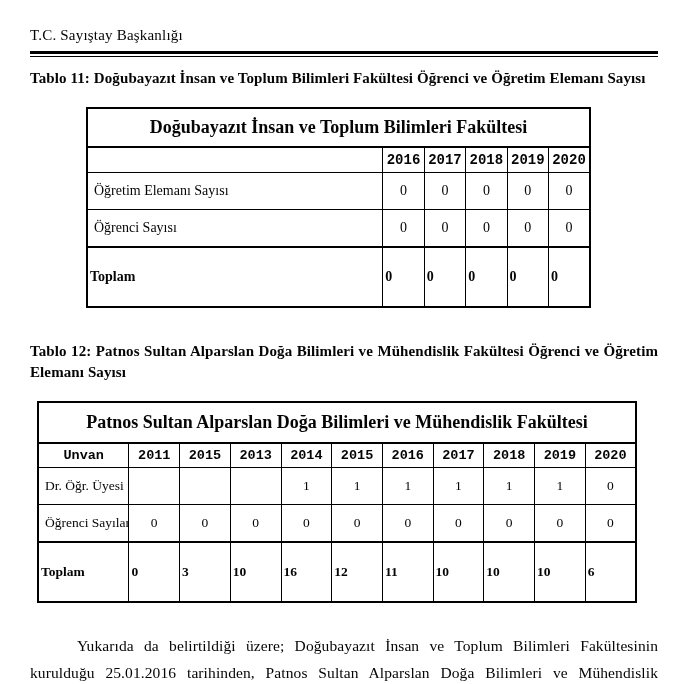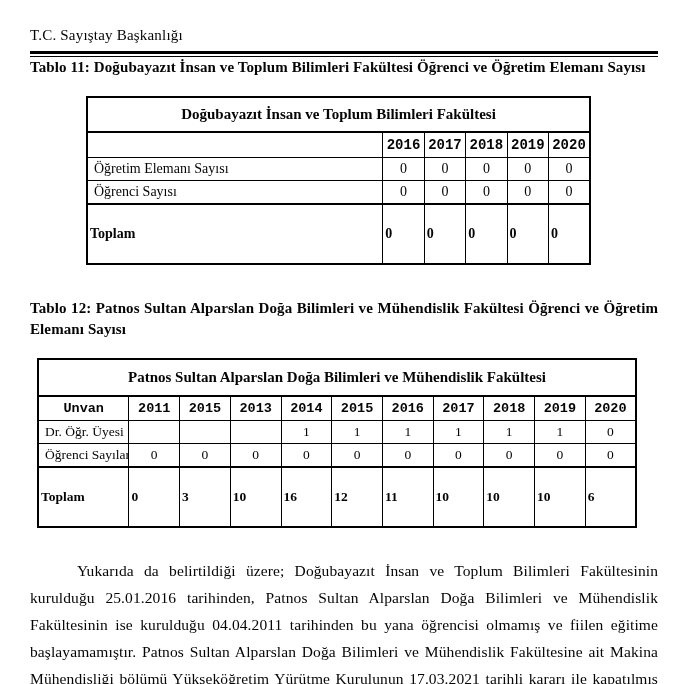--- a/index.html
+++ b/index.html
@@ -16,21 +16,21 @@
     font-size: 15px;
     letter-spacing: 0.2px;
   }
   .double-rule {
     margin-top: 7px;
     height: 2px;
     border-top: 3px solid #000;
     border-bottom: 1px solid #000;
   }
   .caption {
-    margin-top: 2px;
+    margin-top: 13px;
     font-weight: bold;
     font-size: 15px;
     letter-spacing: 0.1px;
   }
   .caption2 {
     margin-top: 33px;
     line-height: 21px;
     text-align: justify;
   }
 
@@ -42,34 +42,34 @@
   }
   td { border: 1px solid #000; overflow: hidden; white-space: nowrap; }
 
   .t1 { margin-top: 20px; margin-left: 56px; width: 505px; }
   .t2 { margin-top: 18px; margin-left: 7px;  width: 600px; font-size: 13.5px; }
 
   .title-row td {
     font-weight: bold;
     text-align: center;
     padding: 8px 4px;
-    font-size: 15px;
+    font-size: 18px;
     border-bottom: 2px solid #000;
   }
   .t2 .title-row td { padding: 9px 4px; }
 
   .year-row td {
     font-weight: bold;
     text-align: center;
     padding: 4px 2px;
     font-family: Liberation Mono, monospace;
   }
   .data-row td {
     text-align: center;
-    padding: 3px 2px;
+    padding: 10px 2px;
   }
   .data-row td.lbl {
     text-align: left;
     padding-left: 6px;
   }
   .total-row td {
     font-weight: bold;
     padding: 21px 2px;
     border-top: 2px solid #000;
   }

